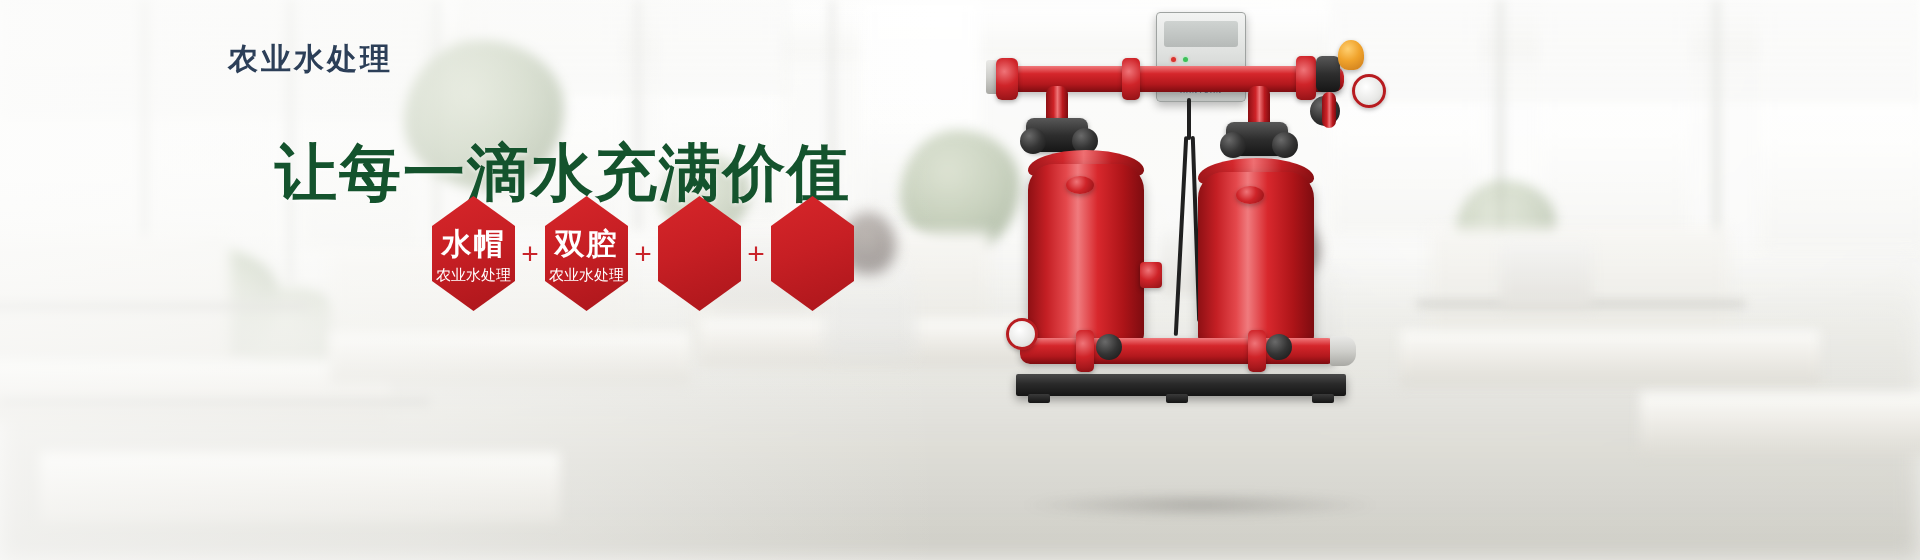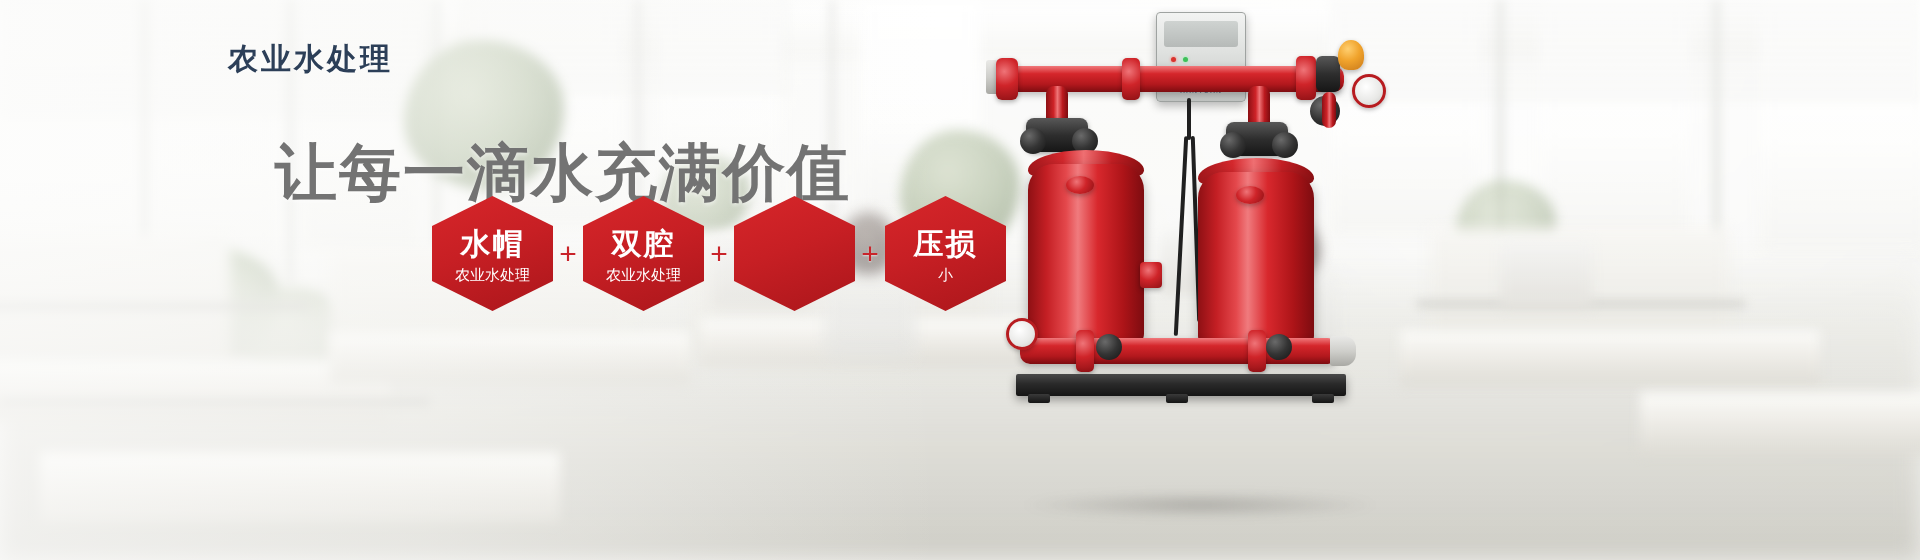--- a/index.html
+++ b/index.html
@@ -58,30 +58,30 @@
     background:linear-gradient(90deg,rgba(252,252,251,.72) 0%,rgba(250,250,248,.52) 45%,rgba(248,248,246,0) 100%);}
 
   
   .content{position:absolute;left:0;top:0;width:1030px;height:560px;z-index:6;}
 
   .eyebrow{position:absolute;left:228px;top:44px;font-size:30px;font-weight:bold;
     color:#2c3f58;letter-spacing:3px;line-height:1;
     text-shadow:0 1px 2px rgba(255,255,255,.75);}
 
   .headline{position:absolute;left:275px;top:98px;font-size:62px;font-weight:bold;
-    color:#737373;letter-spacing:2px;line-height:1.05;white-space:nowrap;
+    color:#14532d;letter-spacing:2px;line-height:1.05;white-space:nowrap;
     text-shadow:0 2px 4px rgba(255,255,255,.55);}
 
   .product-title{position:absolute;left:335px;top:322px;font-size:48px;font-weight:bold;
     color:#2c3f58;letter-spacing:5px;line-height:1;white-space:nowrap;
     text-shadow:0 2px 4px rgba(255,255,255,.5);}
 
   
   .features{position:absolute;left:432px;top:196px;display:flex;align-items:center;}
-  .hexwrap{position:relative;width:121px;height:115px;display:flex;align-items:center;justify-content:center;}
+  .hexwrap{position:relative;width:83px;height:115px;display:flex;align-items:center;justify-content:center;}
   .hex{position:absolute;inset:0;
     background:linear-gradient(160deg,#d7262a 0%,#c71f24 45%,#ab161b 100%);
     clip-path:polygon(50% 0%, 100% 26%, 100% 74%, 50% 100%, 0% 74%, 0% 26%);
     box-shadow:0 3px 7px rgba(0,0,0,.18);}
   .hex-in{position:relative;z-index:2;display:flex;flex-direction:column;
     align-items:center;justify-content:center;width:100%;padding-top:4px;}
   .hex-main{font-size:30px;font-weight:bold;color:#ffffff;letter-spacing:2px;line-height:1.12;}
   .hex-sub{font-size:15px;color:#ffffff;letter-spacing:0px;line-height:1.2;margin-top:5px;white-space:nowrap;}
   .plus{width:30px;text-align:center;font-size:30px;font-weight:300;color:#c9242a;line-height:1;
     text-shadow:0 1px 2px rgba(255,255,255,.6);}
@@ -290,23 +290,19 @@
       <span class="plus">+</span>
 
       <div class="hexwrap">
         <div class="hex"></div>
       </div>
 
       <span class="plus">+</span>
 
       <div class="hexwrap">
         <div class="hex"></div>
-        <div class="hex-in">
-          <span class="hex-main">压损</span>
-          <span class="hex-sub">小</span>
-        </div>
       </div>
 
     </div>
 
   </div>
 
 </div>
 
 </body></html>

